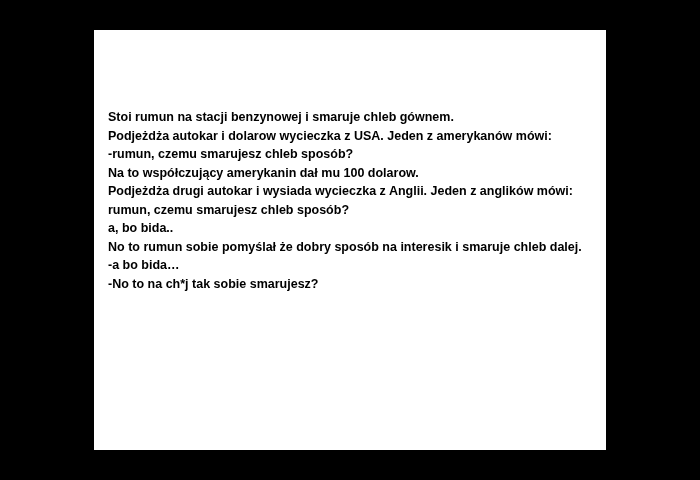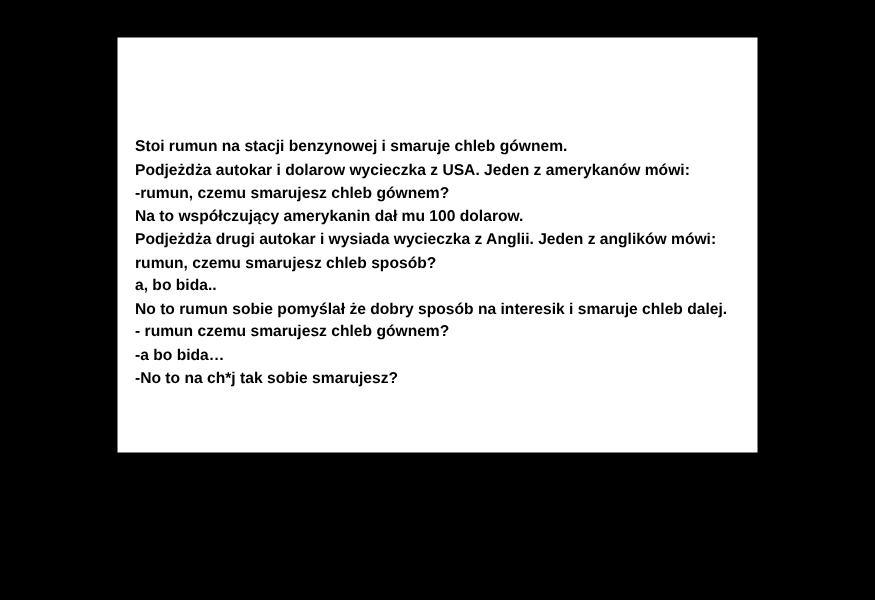--- a/index.html
+++ b/index.html
@@ -18,21 +18,21 @@
     position: relative;
     width: 700px;
     height: 480px;
     background: #000000;
   }
   #text-card {
     position: absolute;
     left: 94px;
     top: 30px;
     width: 512px;
-    height: 332px;
+    height: 420px;
     background: #ffffff;
     box-sizing: border-box;
   }
   #text-block {
     position: absolute;
     left: 14px;
     top: 78px;
     width: 490px;
   }
   .line {
@@ -46,24 +46,23 @@
   }
 </style>
 </head>
 <body>
 
 <div id="canvas">
   <div id="text-card">
     <div id="text-block">
       <div class="line">Stoi rumun na stacji benzynowej i smaruje chleb gównem.</div>
       <div class="line">Podjeżdża autokar i dolarow wycieczka z USA. Jeden z amerykanów mówi:</div>
-      <div class="line">-rumun, czemu smarujesz chleb gównem?</div>
+      <div class="line">-rumun, czemu smarujesz chleb sposób?</div>
       <div class="line">Na to współczujący amerykanin dał mu 100 dolarow.</div>
       <div class="line">Podjeżdża drugi autokar i wysiada wycieczka z Anglii. Jeden z anglików mówi:</div>
       <div class="line">rumun, czemu smarujesz chleb sposób?</div>
       <div class="line">a, bo bida..</div>
       <div class="line">No to rumun sobie pomyślał że dobry sposób na interesik i smaruje chleb dalej.</div>
-      <div class="line">- rumun czemu smarujesz chleb gównem?</div>
       <div class="line">-a bo bida…</div>
       <div class="line">-No to na ch*j tak sobie smarujesz?</div>
     </div>
   </div>
 </div>
 
 </body></html>

